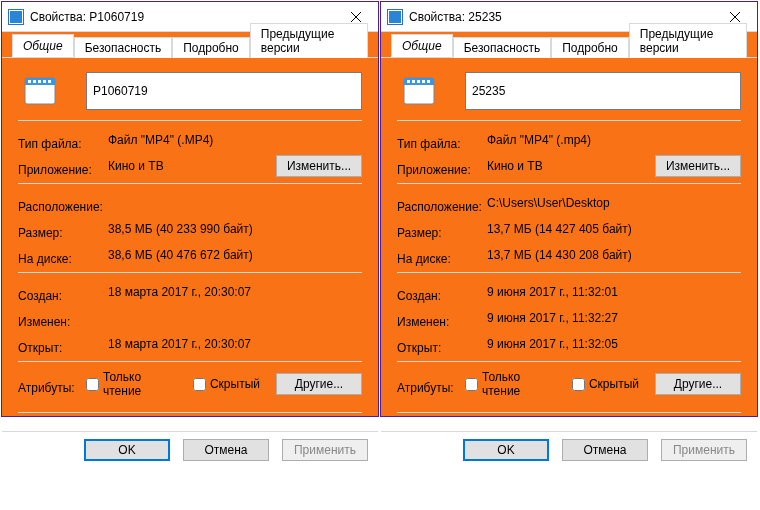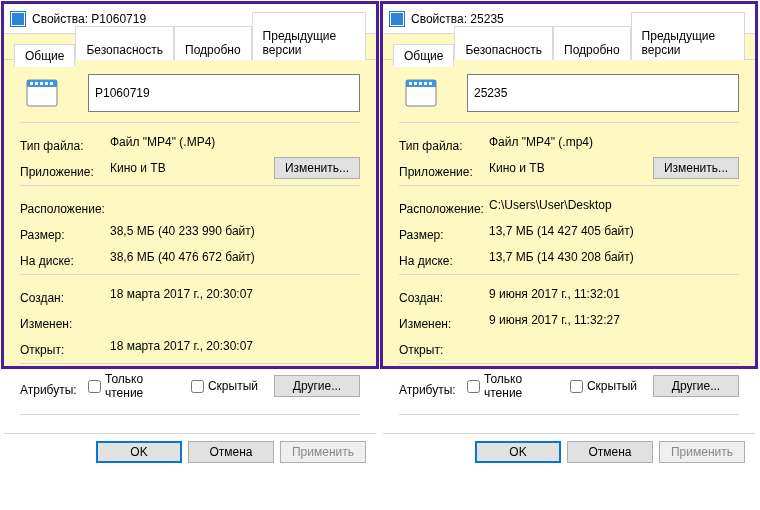--- a/index.html
+++ b/index.html
@@ -13,23 +13,23 @@
   .stage {
     width: 760px;
     height: 510px;
     position: relative;
     background: #fff;
   }
   .win {
     position: absolute;
     top: 1px;
     width: 378px;
-    height: 368px;
-    border: 3px solid #4c1d95;
-    background: #fef9c3;
+    height: 416px;
+    border: 1px solid #4c1d95;
+    background: #f97316;
     box-sizing: border-box;
     display: flex;
     flex-direction: column;
   }
   .win.left { left: 1px; }
   .win.right { left: 380px; }
   .titlebar {
     height: 30px;
     display: flex;
     align-items: center;
@@ -59,34 +59,35 @@
   }
   .tabs {
     display: flex;
     align-items: flex-end;
     padding: 6px 10px 0 10px;
     height: 26px;
     box-sizing: border-box;
     border-bottom: 1px solid #d9d9d9;
   }
   .tab {
-    padding: 16px 10px 3px 10px;
+    padding: 3px 10px 3px 10px;
     border: 1px solid #d9d9d9;
     border-bottom: none;
     background: #fff;
     margin-right: 0px;
     position: relative;
     top: 1px;
     font-size: 12px;
   }
   .tab.active {
     border-bottom: 1px solid #fff;
     z-index: 2;
     padding-top: 4px;
-    top: 8px;
+    top: 0;
+    font-style: italic;
   }
   .tab:not(.active) {
     background: #fff;
     top: 1px;
   }
   .body {
     flex: 1;
     padding: 10px 16px 10px 16px;
     position: relative;
   }
@@ -163,21 +164,21 @@
     align-items: center;
     margin-right: 16px;
   }
   .chk input { margin: 0 4px 0 0; width:13px; height:13px; }
   .chk label { text-decoration: underline dotted; text-underline-offset: 2px; text-decoration-color: transparent; }
   .bottomBar {
     display: flex;
     justify-content: flex-end;
     align-items: center;
     padding: 7px 10px;
-    gap: 6px;
+    gap: 13px;
     border-top: 1px solid #d9d9d9;
     box-sizing: border-box;
   }
   .spacerFlex { flex: 1; }
 </style>
 </head>
 <body>
 
 <div class="stage">
 
@@ -344,20 +345,21 @@
       <div class="row">
         <span class="lab">Создан:</span>
         <span class="val">9 июня 2017 г., 11:32:01</span>
       </div>
       <div class="row">
         <span class="lab">Изменен:</span>
         <span class="val">9 июня 2017 г., 11:32:27</span>
       </div>
       <div class="row">
         <span class="lab">Открыт:</span>
+        <span class="val">9 июня 2017 г., 11:32:05</span>
       </div>
       <hr class="sep">
       <div class="attrRow">
         <span class="lab">Атрибуты:</span>
         <span class="chk">
           <input type="checkbox" style="">
           <label>Только чтение</label>
         </span>
         <span class="chk">
           <input type="checkbox" style="">

